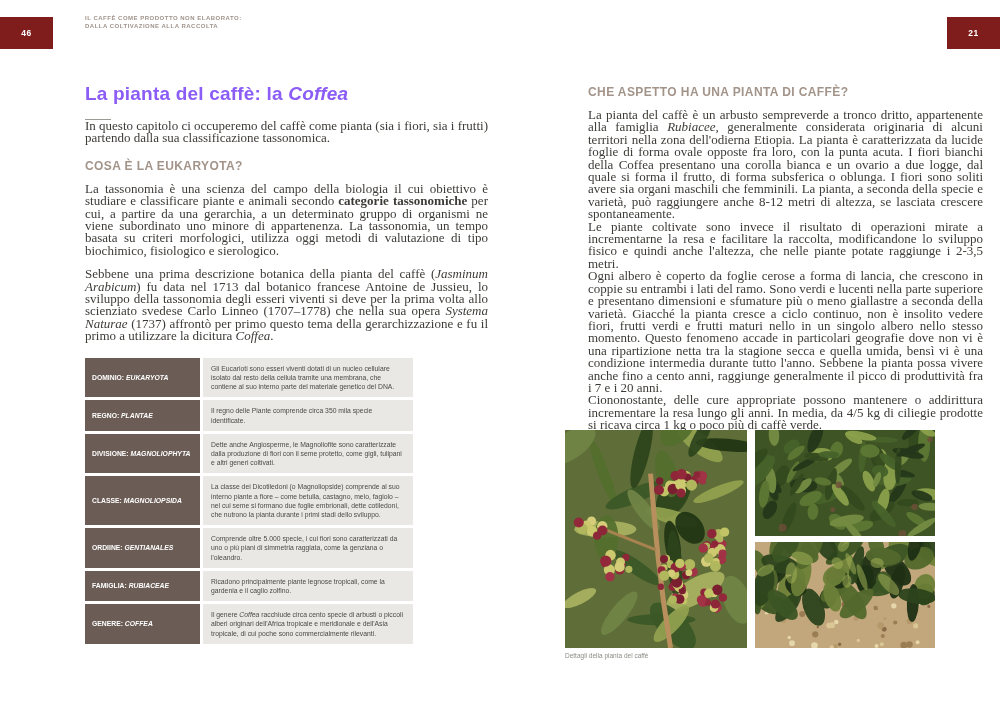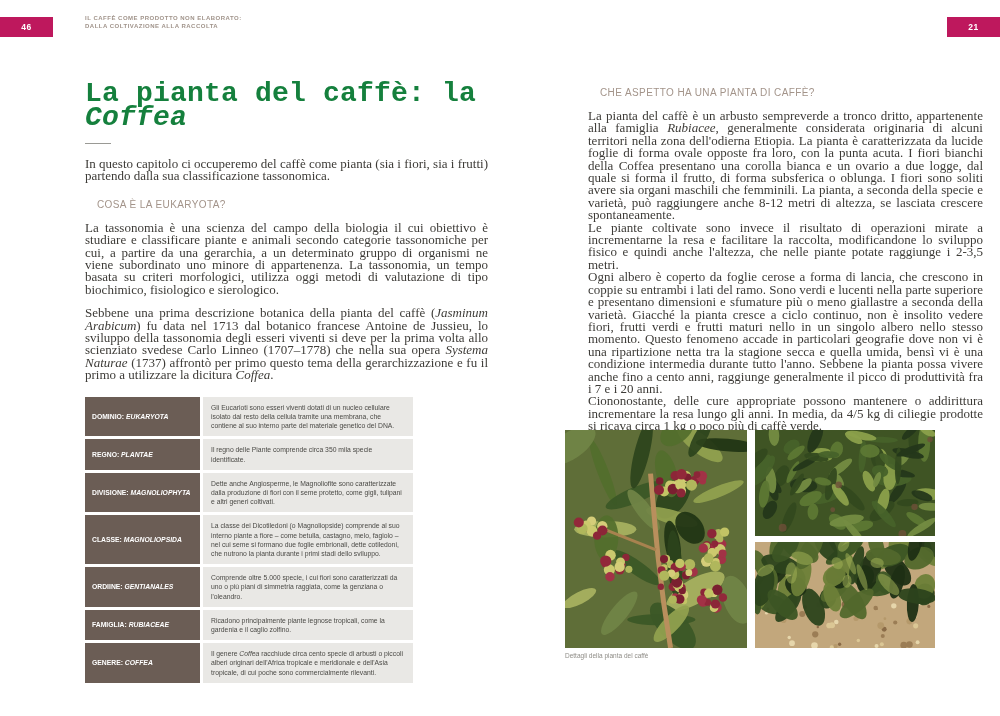--- a/index.html
+++ b/index.html
@@ -2,54 +2,54 @@
 <html><head>
 <meta charset="utf-8">
 <style>
   html,body{margin:0;padding:0;}
   body{
     width:1000px;height:716px;position:relative;background:#ffffff;
     font-family:"Liberation Serif", serif;color:#3d3b37;overflow:hidden;
     outline:1px solid #ececea;
   }
   .pagenum{
-    position:absolute;top:17px;width:53px;height:20px;background:#be185d;
+    position:absolute;top:17px;width:53px;height:32px;background:#7f1d1d;
     color:#fff;font-family:"Liberation Sans",sans-serif;font-weight:bold;
     font-size:8.5px;display:flex;align-items:center;justify-content:center;
     letter-spacing:.5px;
   }
   .pagenum.left{left:0;}
   .pagenum.right{right:0;}
   .running-head{
     position:absolute;left:85px;top:14px;
     font-family:"Liberation Sans",sans-serif;font-weight:bold;
     font-size:6px;line-height:8px;color:#a0938a;letter-spacing:.5px;
   }
   .col-left{position:absolute;left:85px;top:82px;width:403px;}
   .col-right{position:absolute;left:588px;top:82px;width:395px;}
   h1{
-    margin:0;font-family:Liberation Mono, monospace;font-weight:bold;
-    font-size:28px;line-height:24px;color:#15803d;letter-spacing:.2px;
+    margin:0;font-family:Liberation Sans, sans-serif;font-weight:bold;
+    font-size:19px;line-height:24px;color:#8b5cf6;letter-spacing:.2px;
   }
   .rule{width:26px;height:0;border-top:1.5px solid #9a9a95;margin:13px 0 0 0;}
   h2{
-    margin:12px;font-family:"Liberation Sans",sans-serif;font-weight:normal;
-    font-size:10px;line-height:11px;color:#a3948a;letter-spacing:.4px;
+    margin:0;font-family:"Liberation Sans",sans-serif;font-weight:bold;
+    font-size:12px;line-height:11px;color:#a3948a;letter-spacing:.4px;
   }
   p{
     margin:0;font-size:13px;line-height:12.4px;text-align:justify;
     color:#3d3b37;
   }
-  .mt-intro{margin-top:14px;}
+  .mt-intro{}
   .mt-h2a{margin-top:16px;}
   .mt-p{margin-top:11px;}
   .mt-h2b{margin-top:13px;}
   .mt-close{margin-top:16px;}
   .it{font-style:italic;}
-  .bd{font-weight:normal;}
+  .bd{font-weight:bold;}
   
   .tax-table{margin-top:15px;width:328px;}
   .tax-row{display:flex;margin-bottom:3px;}
   .tax-label{
     width:101px;flex:0 0 101px;background:#6b5d55;color:#fff;
     font-family:"Liberation Sans",sans-serif;font-weight:bold;
     font-size:6.8px;line-height:9px;padding:6px 7px;margin-right:3px;
     display:flex;align-items:center;text-align:left;
   }
   .tax-label em{font-style:italic;}

